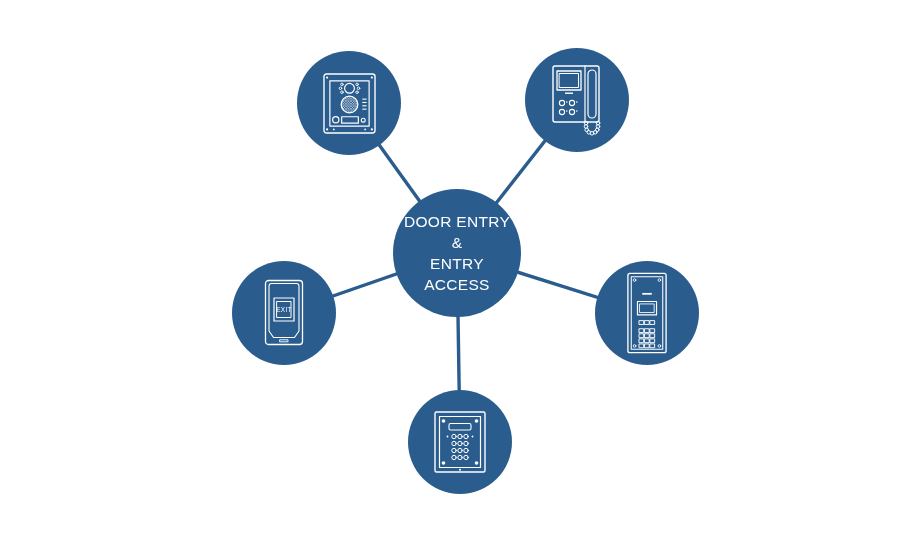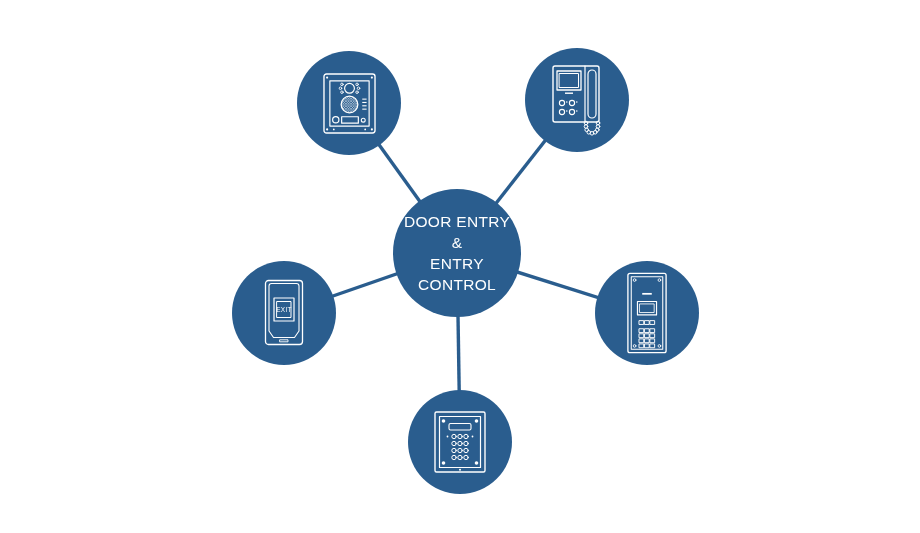--- a/index.html
+++ b/index.html
@@ -41,21 +41,21 @@
     <line x1="457" y1="253" x2="647" y2="313"></line>
     <line x1="457" y1="253" x2="460" y2="442"></line>
     <line x1="457" y1="253" x2="284" y2="313"></line>
   </svg>
 
   <div class="node hub">
     <div class="hub-label">
       <span>DOOR ENTRY</span>
       <span>&amp;</span>
       <span>ENTRY</span>
-      <span>CONTROL</span>
+      <span>ACCESS</span>
     </div>
   </div>
 
   <div class="node sat node-tl">
     <svg class="icon" width="53" height="61" viewBox="0 0 54 62">
       <defs>
         <pattern id="grille" width="2.6" height="2.6" patternUnits="userSpaceOnUse">
           <path d="M0 2.6 L2.6 0 M0 0 L2.6 2.6" stroke="#ffffff" stroke-width="0.45" fill="none"></path>
         </pattern>
       </defs>

